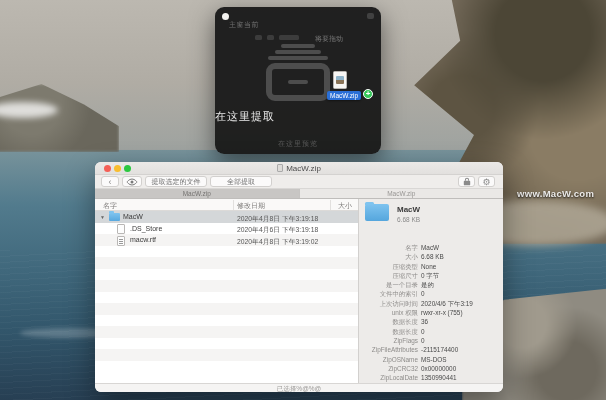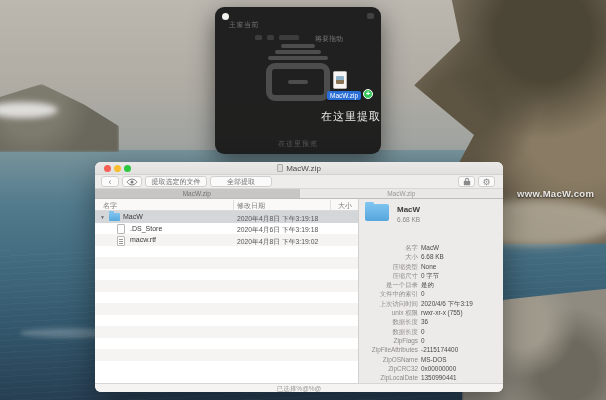--- a/index.html
+++ b/index.html
@@ -55,21 +55,21 @@
   .hud-hint{position:absolute;left:100px;top:0;font-size:7px;color:#7a7a7a;filter:blur(.5px);}
   .hud-stack{position:absolute;left:50%;top:37px;transform:translateX(-50%);width:70px;height:18px;}
   .hud-bar{position:absolute;left:50%;transform:translateX(-50%);height:4px;border-radius:2px;background:#4d4d4d;}
   .hud-bar.b1{top:0;width:34px;}
   .hud-bar.b2{top:6px;width:46px;}
   .hud-bar.b3{top:12px;width:60px;}
   .hud-tray{position:absolute;left:50%;top:56px;transform:translateX(-50%);width:64px;height:38px;
     border:6px solid #4d4d4d;border-radius:9px;}
   .hud-tray-slot{position:absolute;left:50%;top:11px;transform:translateX(-50%);width:20px;height:4px;
     border-radius:2px;background:#4d4d4d;}
-  .hud-main{position:absolute;left:0;top:102px;width:100%;text-align:right;font-size:11px;
+  .hud-main{position:absolute;left:0;top:102px;width:100%;text-align:left;font-size:11px;
     color:#e9e9e9;letter-spacing:1px;}
   .hud-footer{position:absolute;left:0;bottom:5px;width:100%;text-align:center;font-size:7px;
     color:#595959;filter:blur(.4px);letter-spacing:1px;}
   
   .ghost{position:absolute;left:112px;top:64px;width:52px;height:40px;}
   .ghost-doc{position:absolute;left:6px;top:0;width:14px;height:18px;background:#f7f6f4;border:1px solid #b9b6b2;
     border-radius:1.5px;}
   .ghost-doc::after{content:"";position:absolute;left:2px;top:4px;width:8px;height:8px;border-radius:1px;
     background:linear-gradient(180deg,#8fb3c9 0 45%,#8a7458 45% 100%);}
   .ghost-label{position:absolute;left:0;top:20px;background:#2a6fd6;color:#fff;font-size:6.5px;

